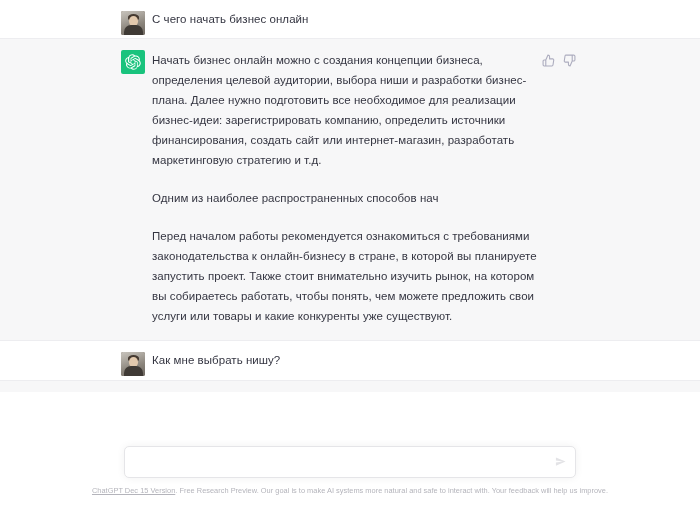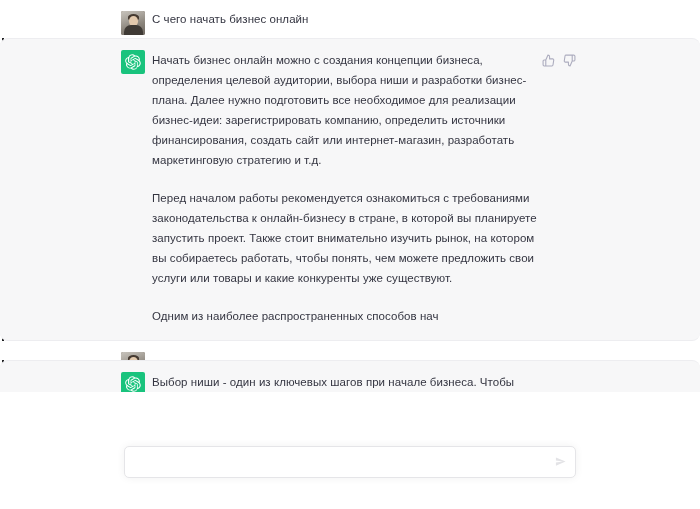--- a/index.html
+++ b/index.html
@@ -41,21 +41,20 @@
     width: 700px;
     box-sizing: border-box;
   }
   .msg-row.user {
     background: #ffffff;
   }
   .msg-row.assistant {
     background: #f7f7f8;
     border-top: 1px solid #ededf0;
     border-bottom: 1px solid #ededf0;
-    border-radius: 8px;
   }
   .msg-inner {
     position: relative;
     padding: 27px 0 11px 0;
     margin: 0 auto;
     width: 700px;
     box-sizing: border-box;
   }
   .avatar {
     position: absolute;
@@ -238,22 +237,22 @@
 
     <div class="msg-row assistant">
       <div class="msg-inner" style="padding-top:11px;padding-bottom:14px;">
         <div class="avatar gpt">
           <svg width="16" height="16" viewBox="0 0 41 41" fill="#ffffff" aria-hidden="true">
             <path d="M37.532 16.87a9.963 9.963 0 0 0-.856-8.184 10.078 10.078 0 0 0-10.855-4.835A9.965 9.965 0 0 0 18.306.5a10.079 10.079 0 0 0-9.614 6.977 9.967 9.967 0 0 0-6.664 4.834 10.08 10.08 0 0 0 1.24 11.817 9.965 9.965 0 0 0 .856 8.185 10.079 10.079 0 0 0 10.855 4.835 9.965 9.965 0 0 0 7.516 3.35 10.078 10.078 0 0 0 9.617-6.981 9.967 9.967 0 0 0 6.663-4.834 10.079 10.079 0 0 0-1.243-11.813ZM22.498 37.886a7.474 7.474 0 0 1-4.799-1.735c.061-.033.168-.091.237-.134l7.964-4.6a1.294 1.294 0 0 0 .655-1.134V19.054l3.366 1.944a.12.12 0 0 1 .65.092v9.299a7.505 7.505 0 0 1-7.488 7.497Zm-16.105-6.88a7.47 7.47 0 0 1-.894-5.023c.06.036.162.099.237.141l7.964 4.6a1.297 1.297 0 0 0 1.308 0l9.724-5.614v3.888a.12.12 0 0 1-.48.103l-8.051 4.649a7.504 7.504 0 0 1-10.24-2.744ZM4.297 13.62A7.469 7.469 0 0 1 8.2 10.333c0 .068-.4.19-.4.274v9.201a1.294 1.294 0 0 0 .654 1.132l9.723 5.614-3.366 1.944a.12.12 0 0 1-.113.01L7.04 23.856a7.504 7.504 0 0 1-2.743-10.237Zm27.658 6.437-9.724-5.615 3.367-1.943a.12.12 0 0 1 .113-.1l8.098 4.674a7.498 7.498 0 0 1-1.158 13.528v-9.483a1.293 1.293 0 0 0-.696-1.051Zm3.35-5.043c-.059-.037-.162-.099-.236-.141l-7.965-4.6a1.298 1.298 0 0 0-1.308 0l-9.723 5.614v-3.888a.12.12 0 0 1 .048-.103l8.05-4.645a7.497 7.497 0 0 1 11.135 7.763Zm-21.063 6.929-3.367-1.944a.12.12 0 0 1-.065-.092v-9.299a7.497 7.497 0 0 1 12.293-5.756 6.94 6.94 0 0 0-.236.134l-7.965 4.6a1.294 1.294 0 0 0-.654 1.132l-.006 11.225Zm1.829-3.943 4.33-2.501 4.332 2.5v5.003l-4.331 2.5-4.331-2.5V18Z"></path>
           </svg>
         </div>
         <div class="msg-text">
           <p>Начать бизнес онлайн можно с создания концепции бизнеса, определения целевой аудитории, выбора ниши и разработки бизнес-плана. Далее нужно подготовить все необходимое для реализации бизнес-идеи: зарегистрировать компанию, определить источники финансирования, создать сайт или интернет-магазин, разработать маркетинговую стратегию и т.д.</p>
+          <p>Одним из наиболее распространенных способов нач</p>
           <p>Перед началом работы рекомендуется ознакомиться с требованиями законодательства к онлайн-бизнесу в стране, в которой вы планируете запустить проект. Также стоит внимательно изучить рынок, на котором вы собираетесь работать, чтобы понять, чем можете предложить свои услуги или товары и какие конкуренты уже существуют.</p>
-          <p>Одним из наиболее распространенных способов нач</p>
         </div>
         <div class="feedback">
           <span class="fb-btn">
             <svg width="13" height="13" viewBox="0 0 24 24" fill="none" stroke="currentColor" stroke-width="2" stroke-linecap="round" stroke-linejoin="round">
               <path d="M14 9V5a3 3 0 0 0-3-3l-4 9v11h11.28a2 2 0 0 0 2-1.7l1.38-9a2 2 0 0 0-2-2.3zM7 22H4a2 2 0 0 1-2-2v-7a2 2 0 0 1 2-2h3"></path>
             </svg>
           </span>
           <span class="fb-btn">
             <svg width="13" height="13" viewBox="0 0 24 24" fill="none" stroke="currentColor" stroke-width="2" stroke-linecap="round" stroke-linejoin="round">
               <path d="M10 15v4a3 3 0 0 0 3 3l4-9V2H5.72a2 2 0 0 0-2 1.7l-1.38 9a2 2 0 0 0 2 2.3zm7-13h2.67A2.31 2.31 0 0 1 22 4v7a2.31 2.31 0 0 1-2.33 2H17"></path>
@@ -264,20 +263,23 @@
     </div>
 
     <div class="msg-row user">
       <div class="msg-inner" style="padding-top:9px;padding-bottom:10px;">
         <div class="avatar person">
           <div class="ph-bg"></div>
           <div class="ph-hair"></div>
           <div class="ph-head"></div>
           <div class="ph-body"></div>
         </div>
+        <div class="msg-text single">
+          <p>Как мне выбрать нишу?</p>
+        </div>
       </div>
     </div>
 
     <div class="msg-row assistant">
       <div class="msg-inner" style="padding-top:11px;padding-bottom:14px;">
         <div class="avatar gpt">
           <svg width="16" height="16" viewBox="0 0 41 41" fill="#ffffff" aria-hidden="true">
             <path d="M37.532 16.87a9.963 9.963 0 0 0-.856-8.184 10.078 10.078 0 0 0-10.855-4.835A9.965 9.965 0 0 0 18.306.5a10.079 10.079 0 0 0-9.614 6.977 9.967 9.967 0 0 0-6.664 4.834 10.08 10.08 0 0 0 1.24 11.817 9.965 9.965 0 0 0 .856 8.185 10.079 10.079 0 0 0 10.855 4.835 9.965 9.965 0 0 0 7.516 3.35 10.078 10.078 0 0 0 9.617-6.981 9.967 9.967 0 0 0 6.663-4.834 10.079 10.079 0 0 0-1.243-11.813ZM22.498 37.886a7.474 7.474 0 0 1-4.799-1.735c.061-.033.168-.091.237-.134l7.964-4.6a1.294 1.294 0 0 0 .655-1.134V19.054l3.366 1.944a.12.12 0 0 1 .65.092v9.299a7.505 7.505 0 0 1-7.488 7.497Zm-16.105-6.88a7.47 7.47 0 0 1-.894-5.023c.06.036.162.099.237.141l7.964 4.6a1.297 1.297 0 0 0 1.308 0l9.724-5.614v3.888a.12.12 0 0 1-.48.103l-8.051 4.649a7.504 7.504 0 0 1-10.24-2.744ZM4.297 13.62A7.469 7.469 0 0 1 8.2 10.333c0 .068-.4.19-.4.274v9.201a1.294 1.294 0 0 0 .654 1.132l9.723 5.614-3.366 1.944a.12.12 0 0 1-.113.01L7.04 23.856a7.504 7.504 0 0 1-2.743-10.237Zm27.658 6.437-9.724-5.615 3.367-1.943a.12.12 0 0 1 .113-.1l8.098 4.674a7.498 7.498 0 0 1-1.158 13.528v-9.483a1.293 1.293 0 0 0-.696-1.051Zm3.35-5.043c-.059-.037-.162-.099-.236-.141l-7.965-4.6a1.298 1.298 0 0 0-1.308 0l-9.723 5.614v-3.888a.12.12 0 0 1 .048-.103l8.05-4.645a7.497 7.497 0 0 1 11.135 7.763Zm-21.063 6.929-3.367-1.944a.12.12 0 0 1-.065-.092v-9.299a7.497 7.497 0 0 1 12.293-5.756 6.94 6.94 0 0 0-.236.134l-7.965 4.6a1.294 1.294 0 0 0-.654 1.132l-.006 11.225Zm1.829-3.943 4.33-2.501 4.332 2.5v5.003l-4.331 2.5-4.331-2.5V18Z"></path>
           </svg>
         </div>
@@ -293,14 +295,17 @@
     <div class="composer">
       <input class="composer-input" type="text" placeholder="" style="">
       <span class="send-icon">
         <svg width="11" height="11" viewBox="0 0 24 24" fill="currentColor" aria-hidden="true">
           <path d="M2 21l21-9L2 3v7l15 2-15 2z"></path>
         </svg>
       </span>
     </div>
   </div>
 
+  <div class="footer">
+    <a href="#">ChatGPT Dec 15 Version</a><span>. Free Research Preview. Our goal is to make AI systems more natural and safe to interact with. Your feedback will help us improve.</span>
+  </div>
 
 </div>
 
 </body></html>

